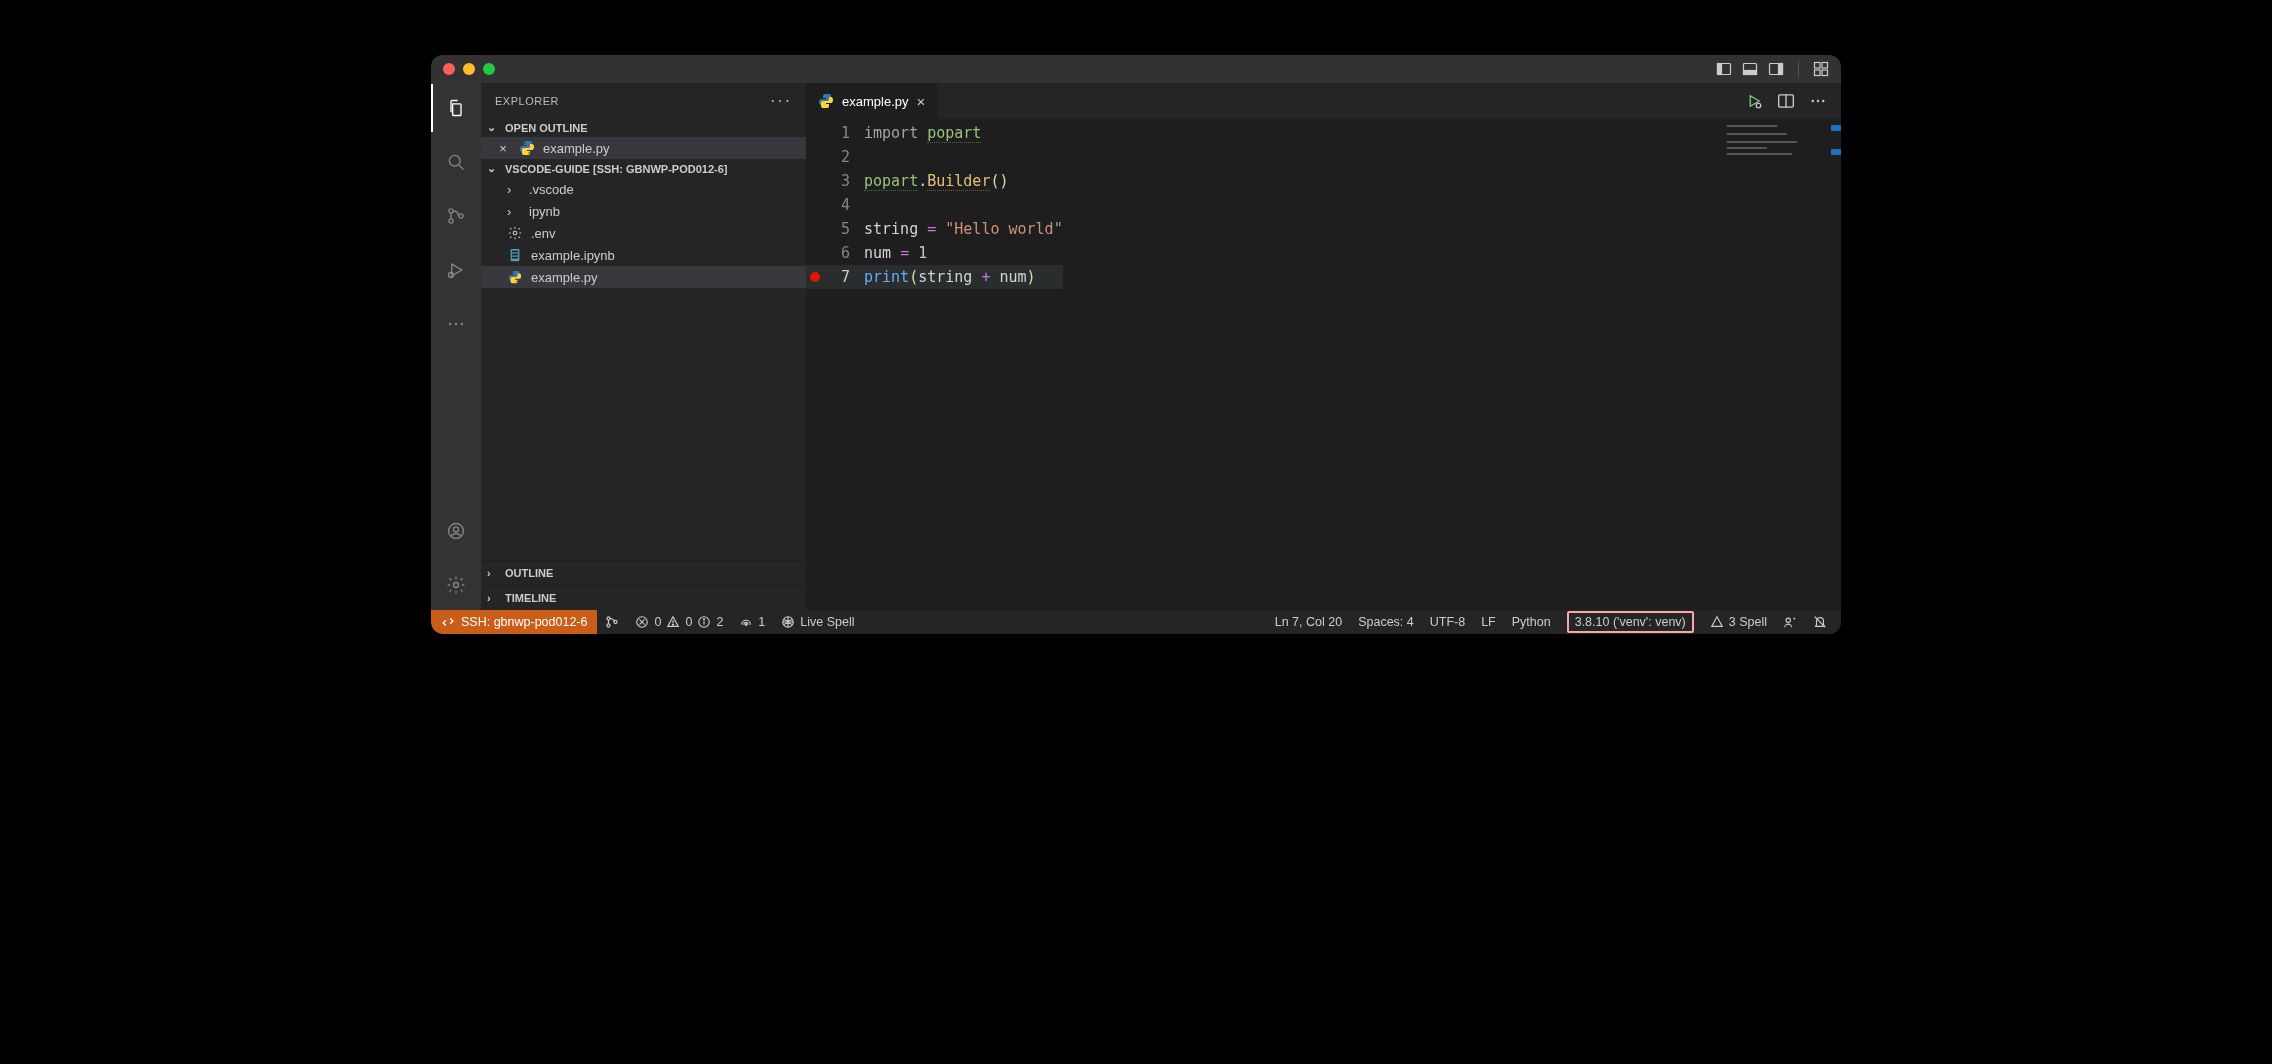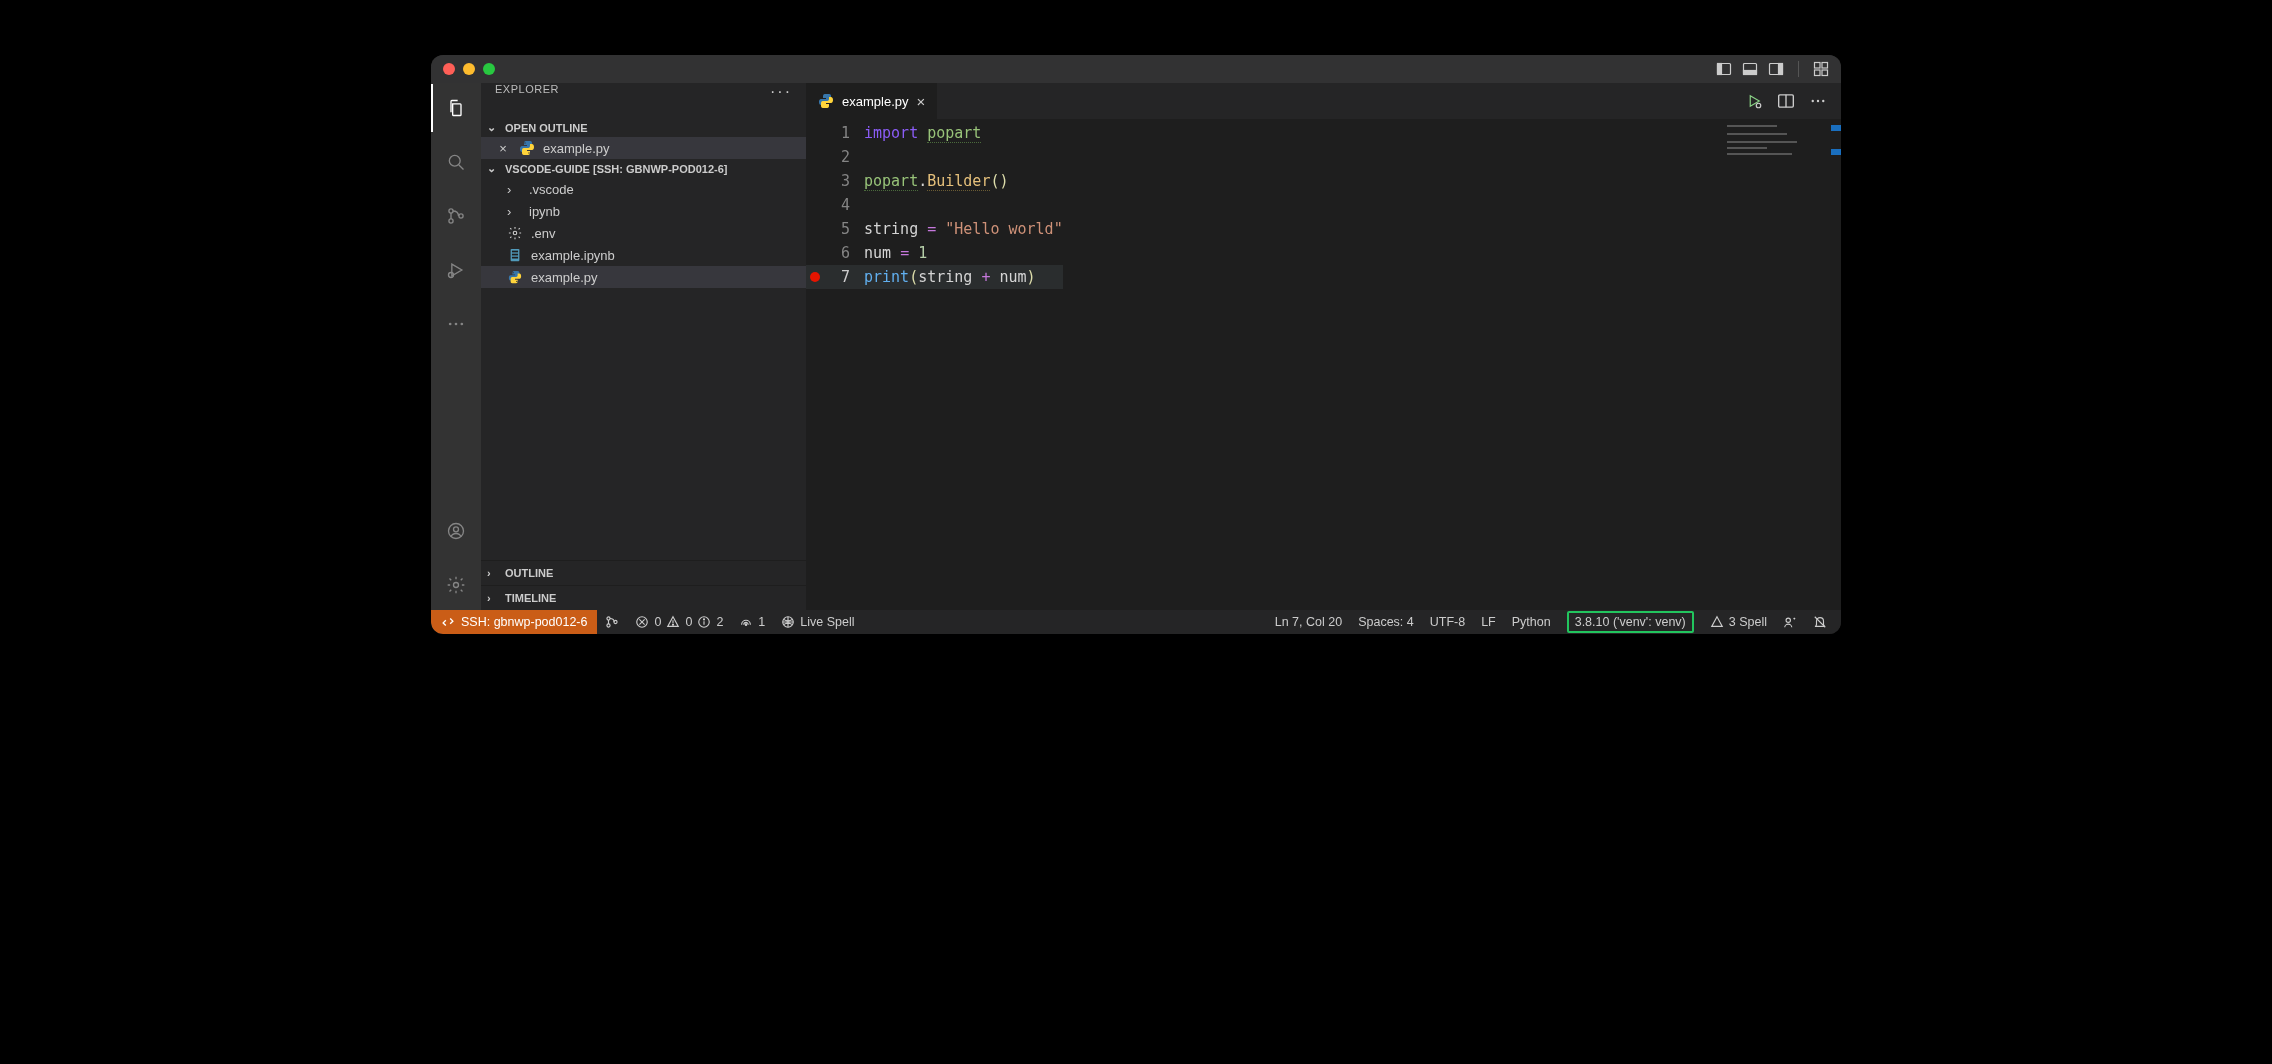--- a/index.html
+++ b/index.html
@@ -57,21 +57,21 @@
 .activitybar .ab-item.active::before {
   content:""; position:absolute; left:0; width:2px; height:48px; background:#fff;
 }
 .activitybar .ab-item { position:relative; width:50px; height:30px; }
 .activitybar .ab-spacer { flex:1; }
 
 .sidebar {
   width: 325px; background:#252526; color:#cccccc; display:flex; flex-direction:column; flex-shrink:0;
 }
 .sidebar-header {
-  height:35px; display:flex; justify-content:space-between;
+  height:35px; display:flex; align-items:center; justify-content:space-between;
   padding:0 14px; font-size:11px; letter-spacing:.5px; color:#bbbbbb;
 }
 .sidebar-header .dots { color:#cccccc; letter-spacing:2px; font-size:16px; }
 .section-hdr {
   display:flex; align-items:center; gap:4px; padding:3px 6px;
   font-size:11px; font-weight:700; color:#cccccc; cursor:pointer;
 }
 .section-hdr .chev { width:14px; display:inline-block; }
 .open-editor-row, .file-row {
   display:flex; align-items:center; gap:8px; padding:3px 8px 3px 22px;
@@ -103,21 +103,21 @@
 .editor-body { flex:1; display:flex; position:relative; font-family: Menlo, Consolas, monospace; font-size:15px; }
 .gutter-bp { width:18px; }
 .gutter-ln { width:40px; text-align:right; color:#858585; padding-right:14px; }
 .code-col { flex:1; color:#d4d4d4; }
 .code-line { height:24px; line-height:24px; white-space:pre; }
 .row { display:flex; }
 .row .gutter-bp { height:24px; display:flex; align-items:center; justify-content:center; }
 .row .gutter-ln { height:24px; line-height:24px; }
 .bp-dot { width:10px; height:10px; border-radius:50%; background:#e51400; }
 .hl-line { background:#2a2d2e; }
-.kw { color:#8b5cf6; }
+.kw { color:#a3a3a3; }
 .mod { color:#98c379; border-bottom:1px dotted #4b6b3c; }
 .fn { color:#e5c07b; border-bottom:1px dotted #6b5c34; }
 .br { color:#dcdcaa; }
 .var { color:#d4d4d4; }
 .op { color:#c678dd; }
 .str { color:#ce9178; }
 .num { color:#b5cea8; }
 .call { color:#61afef; }
 .minimap {
   position:absolute; right:0; top:0; width:120px; height:100%;
@@ -132,21 +132,21 @@
 .statusbar {
   height:24px; background:#252526; display:flex; align-items:center;
   font-size:12.5px; color:#cccccc; flex-shrink:0;
 }
 .sb-remote {
   background:#ca5d17; color:#fff; height:100%; display:flex; align-items:center;
   padding:0 10px; gap:6px; border-bottom-left-radius:12px;
 }
 .sb-item { display:flex; align-items:center; gap:5px; padding:0 8px; height:100%; cursor:pointer; }
 .sb-spacer { flex:1; }
-.sb-box { border:2px solid #22c55e; border-radius:2px; padding:0 6px; height:22px; display:flex; align-items:center; }
+.sb-box { border:2px solid #fca5a5; border-radius:2px; padding:0 6px; height:22px; display:flex; align-items:center; }
 .sb-item svg { width:14px; height:14px; }
 
 
 .svg-icon { width:20px; height:20px; }
 </style>
 </head>
 <body>
 
 <div class="window">
 

